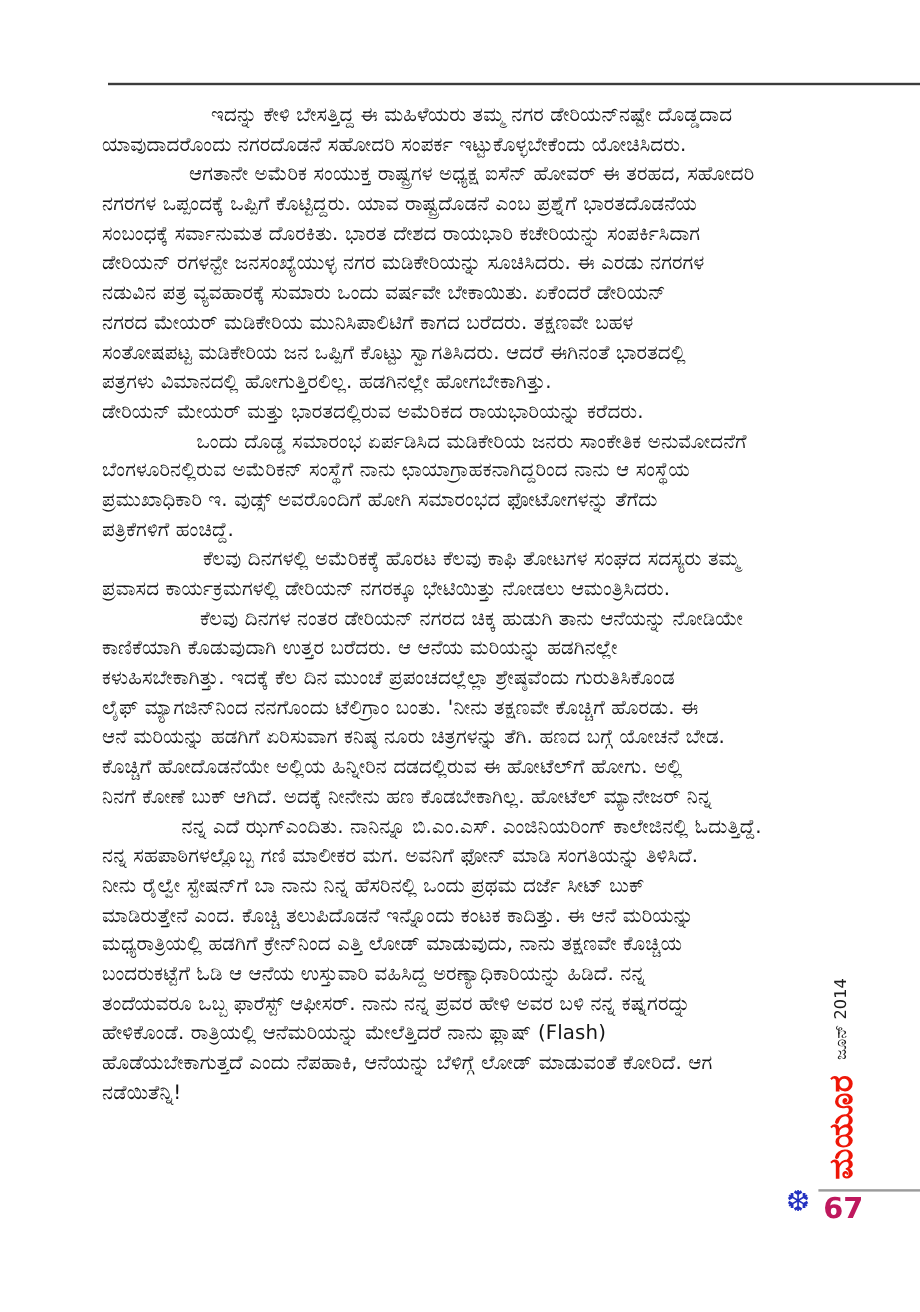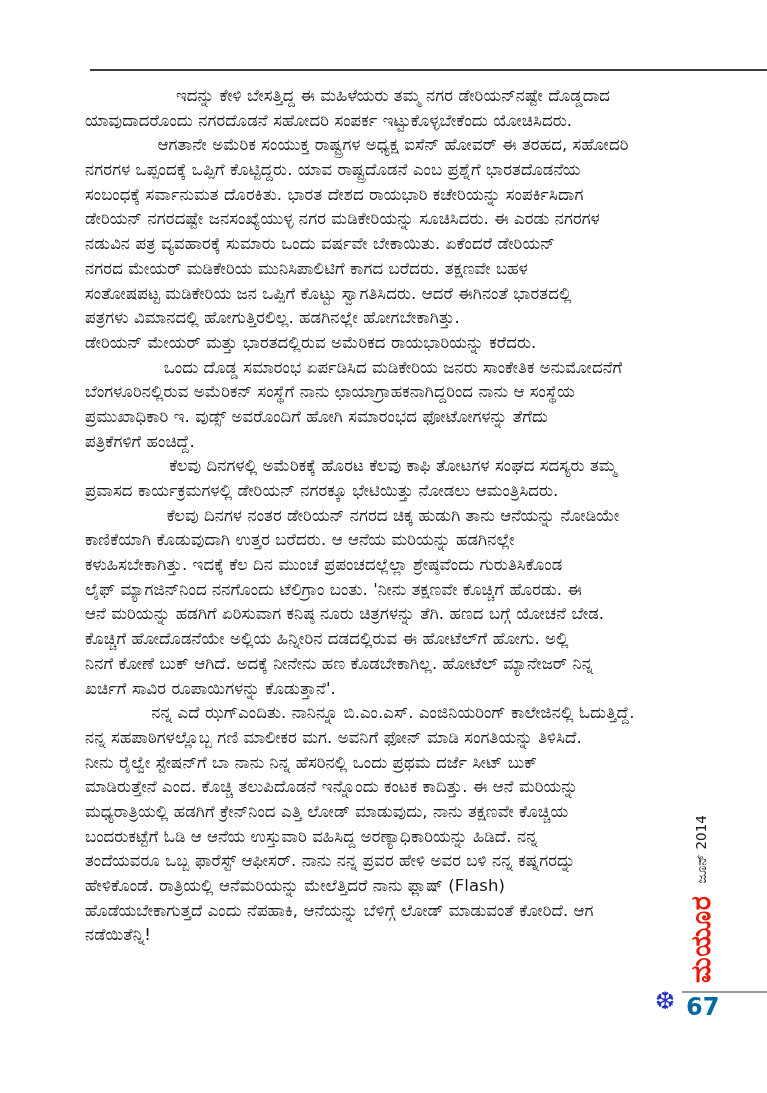--- a/index.html
+++ b/index.html
@@ -76,57 +76,56 @@
     width: 85px;
     height: 2px;
     background: #9a9a9a;
   }
   .page-number {
     position: absolute;
     left: 686px;
     top: 993px;
     font-size: 24px;
     font-weight: bold;
-    color: #0369a1;
+    color: #be185d;
     font-family: "DejaVu Sans", sans-serif;
   }
 </style>
 </head>
 <body>
 
 <div class="page">
 
   <div class="header-rule"></div>
 
   <div class="article">
       <div class="line first">ಇದನ್ನು ಕೇಳಿ ಬೇಸತ್ತಿದ್ದ ಈ ಮಹಿಳೆಯರು ತಮ್ಮ ನಗರ ಡೇರಿಯನ್‌ನಷ್ಟೇ ದೊಡ್ಡದಾದ</div>
       <div class="line">ಯಾವುದಾದರೊಂದು ನಗರದೊಡನೆ ಸಹೋದರಿ ಸಂಪರ್ಕ ಇಟ್ಟುಕೊಳ್ಳಬೇಕೆಂದು ಯೋಚಿಸಿದರು.</div>
       <div class="line first">ಆಗತಾನೇ ಅಮೆರಿಕ ಸಂಯುಕ್ತ ರಾಷ್ಟ್ರಗಳ ಅಧ್ಯಕ್ಷ ಐಸೆನ್ ಹೋವರ್ ಈ ತರಹದ, ಸಹೋದರಿ</div>
       <div class="line">ನಗರಗಳ ಒಪ್ಪಂದಕ್ಕೆ ಒಪ್ಪಿಗೆ ಕೊಟ್ಟಿದ್ದರು. ಯಾವ ರಾಷ್ಟ್ರದೊಡನೆ ಎಂಬ ಪ್ರಶ್ನೆಗೆ ಭಾರತದೊಡನೆಯ</div>
       <div class="line">ಸಂಬಂಧಕ್ಕೆ ಸರ್ವಾನುಮತ ದೊರಕಿತು. ಭಾರತ ದೇಶದ ರಾಯಭಾರಿ ಕಚೇರಿಯನ್ನು ಸಂಪರ್ಕಿಸಿದಾಗ</div>
-      <div class="line">ಡೇರಿಯನ್ ನಗರದಷ್ಟೇ ಜನಸಂಖ್ಯೆಯುಳ್ಳ ನಗರ ಮಡಿಕೇರಿಯನ್ನು ಸೂಚಿಸಿದರು. ಈ ಎರಡು ನಗರಗಳ</div>
+      <div class="line">ಡೇರಿಯನ್ ರಗಳನ್ಟೇ ಜನಸಂಖ್ಯೆಯುಳ್ಳ ನಗರ ಮಡಿಕೇರಿಯನ್ನು ಸೂಚಿಸಿದರು. ಈ ಎರಡು ನಗರಗಳ</div>
       <div class="line">ನಡುವಿನ ಪತ್ರ ವ್ಯವಹಾರಕ್ಕೆ ಸುಮಾರು ಒಂದು ವರ್ಷವೇ ಬೇಕಾಯಿತು. ಏಕೆಂದರೆ ಡೇರಿಯನ್</div>
       <div class="line">ನಗರದ ಮೇಯರ್ ಮಡಿಕೇರಿಯ ಮುನಿಸಿಪಾಲಿಟಿಗೆ ಕಾಗದ ಬರೆದರು. ತಕ್ಷಣವೇ ಬಹಳ</div>
       <div class="line">ಸಂತೋಷಪಟ್ಟ ಮಡಿಕೇರಿಯ ಜನ ಒಪ್ಪಿಗೆ ಕೊಟ್ಟು ಸ್ವಾಗತಿಸಿದರು. ಆದರೆ ಈಗಿನಂತೆ ಭಾರತದಲ್ಲಿ</div>
       <div class="line">ಪತ್ರಗಳು ವಿಮಾನದಲ್ಲಿ ಹೋಗುತ್ತಿರಲಿಲ್ಲ. ಹಡಗಿನಲ್ಲೇ ಹೋಗಬೇಕಾಗಿತ್ತು.</div>
       <div class="line">ಡೇರಿಯನ್ ಮೇಯರ್ ಮತ್ತು ಭಾರತದಲ್ಲಿರುವ ಅಮೆರಿಕದ ರಾಯಭಾರಿಯನ್ನು ಕರೆದರು.</div>
       <div class="line first">ಒಂದು ದೊಡ್ಡ ಸಮಾರಂಭ ಏರ್ಪಡಿಸಿದ ಮಡಿಕೇರಿಯ ಜನರು ಸಾಂಕೇತಿಕ ಅನುಮೋದನೆಗೆ</div>
       <div class="line">ಬೆಂಗಳೂರಿನಲ್ಲಿರುವ ಅಮೆರಿಕನ್ ಸಂಸ್ಥೆಗೆ ನಾನು ಛಾಯಾಗ್ರಾಹಕನಾಗಿದ್ದರಿಂದ ನಾನು ಆ ಸಂಸ್ಥೆಯ</div>
       <div class="line">ಪ್ರಮುಖಾಧಿಕಾರಿ ಇ. ವುಡ್ಸ್ ಅವರೊಂದಿಗೆ ಹೋಗಿ ಸಮಾರಂಭದ ಫೋಟೋಗಳನ್ನು ತೆಗೆದು</div>
       <div class="line">ಪತ್ರಿಕೆಗಳಿಗೆ ಹಂಚಿದ್ದೆ.</div>
       <div class="line first">ಕೆಲವು ದಿನಗಳಲ್ಲಿ ಅಮೆರಿಕಕ್ಕೆ ಹೊರಟ ಕೆಲವು ಕಾಫಿ ತೋಟಗಳ ಸಂಘದ ಸದಸ್ಯರು ತಮ್ಮ</div>
       <div class="line">ಪ್ರವಾಸದ ಕಾರ್ಯಕ್ರಮಗಳಲ್ಲಿ ಡೇರಿಯನ್ ನಗರಕ್ಕೂ ಭೇಟಿಯಿತ್ತು ನೋಡಲು ಆಮಂತ್ರಿಸಿದರು.</div>
       <div class="line first">ಕೆಲವು ದಿನಗಳ ನಂತರ ಡೇರಿಯನ್ ನಗರದ ಚಿಕ್ಕ ಹುಡುಗಿ ತಾನು ಆನೆಯನ್ನು ನೋಡಿಯೇ</div>
       <div class="line">ಕಾಣಿಕೆಯಾಗಿ ಕೊಡುವುದಾಗಿ ಉತ್ತರ ಬರೆದರು. ಆ ಆನೆಯ ಮರಿಯನ್ನು ಹಡಗಿನಲ್ಲೇ</div>
       <div class="line">ಕಳುಹಿಸಬೇಕಾಗಿತ್ತು. ಇದಕ್ಕೆ ಕೆಲ ದಿನ ಮುಂಚೆ ಪ್ರಪಂಚದಲ್ಲೆಲ್ಲಾ ಶ್ರೇಷ್ಠವೆಂದು ಗುರುತಿಸಿಕೊಂಡ</div>
       <div class="line">ಲೈಫ್ ಮ್ಯಾಗಜಿನ್‌ನಿಂದ ನನಗೊಂದು ಟೆಲಿಗ್ರಾಂ ಬಂತು. 'ನೀನು ತಕ್ಷಣವೇ ಕೊಚ್ಚಿಗೆ ಹೊರಡು. ಈ</div>
       <div class="line">ಆನೆ ಮರಿಯನ್ನು ಹಡಗಿಗೆ ಏರಿಸುವಾಗ ಕನಿಷ್ಠ ನೂರು ಚಿತ್ರಗಳನ್ನು ತೆಗಿ. ಹಣದ ಬಗ್ಗೆ ಯೋಚನೆ ಬೇಡ.</div>
       <div class="line">ಕೊಚ್ಚಿಗೆ ಹೋದೊಡನೆಯೇ ಅಲ್ಲಿಯ ಹಿನ್ನೀರಿನ ದಡದಲ್ಲಿರುವ ಈ ಹೋಟೆಲ್‌ಗೆ ಹೋಗು. ಅಲ್ಲಿ</div>
       <div class="line">ನಿನಗೆ ಕೋಣೆ ಬುಕ್ ಆಗಿದೆ. ಅದಕ್ಕೆ ನೀನೇನು ಹಣ ಕೊಡಬೇಕಾಗಿಲ್ಲ. ಹೋಟೆಲ್ ಮ್ಯಾನೇಜರ್ ನಿನ್ನ</div>
-      <div class="line">ಖರ್ಚಿಗೆ ಸಾವಿರ ರೂಪಾಯಿಗಳನ್ನು ಕೊಡುತ್ತಾನೆ'.</div>
       <div class="line first">ನನ್ನ ಎದೆ ಝಗ್‌ಎಂದಿತು. ನಾನಿನ್ನೂ ಬಿ.ಎಂ.ಎಸ್. ಎಂಜಿನಿಯರಿಂಗ್ ಕಾಲೇಜಿನಲ್ಲಿ ಓದುತ್ತಿದ್ದೆ.</div>
       <div class="line">ನನ್ನ ಸಹಪಾಠಿಗಳಲ್ಲೊಬ್ಬ ಗಣಿ ಮಾಲೀಕರ ಮಗ. ಅವನಿಗೆ ಫೋನ್ ಮಾಡಿ ಸಂಗತಿಯನ್ನು ತಿಳಿಸಿದೆ.</div>
       <div class="line">ನೀನು ರೈಲ್ವೇ ಸ್ಟೇಷನ್‌ಗೆ ಬಾ ನಾನು ನಿನ್ನ ಹೆಸರಿನಲ್ಲಿ ಒಂದು ಪ್ರಥಮ ದರ್ಜೆ ಸೀಟ್ ಬುಕ್</div>
       <div class="line">ಮಾಡಿರುತ್ತೇನೆ ಎಂದ. ಕೊಚ್ಚಿ ತಲುಪಿದೊಡನೆ ಇನ್ನೊಂದು ಕಂಟಕ ಕಾದಿತ್ತು. ಈ ಆನೆ ಮರಿಯನ್ನು</div>
       <div class="line">ಮಧ್ಯರಾತ್ರಿಯಲ್ಲಿ ಹಡಗಿಗೆ ಕ್ರೇನ್‌ನಿಂದ ಎತ್ತಿ ಲೋಡ್ ಮಾಡುವುದು, ನಾನು ತಕ್ಷಣವೇ ಕೊಚ್ಚಿಯ</div>
       <div class="line">ಬಂದರುಕಟ್ಟೆಗೆ ಓಡಿ ಆ ಆನೆಯ ಉಸ್ತುವಾರಿ ವಹಿಸಿದ್ದ ಅರಣ್ಯಾಧಿಕಾರಿಯನ್ನು ಹಿಡಿದೆ. ನನ್ನ</div>
       <div class="line">ತಂದೆಯವರೂ ಒಬ್ಬ ಫಾರೆಸ್ಟ್ ಆಫೀಸರ್. ನಾನು ನನ್ನ ಪ್ರವರ ಹೇಳಿ ಅವರ ಬಳಿ ನನ್ನ ಕಷ್ನಗರದ್ನು</div>
       <div class="line">ಹೇಳಿಕೊಂಡೆ. ರಾತ್ರಿಯಲ್ಲಿ ಆನೆಮರಿಯನ್ನು ಮೇಲೆತ್ತಿದರೆ ನಾನು ಫ್ಲಾಷ್ (Flash)</div>
       <div class="line">ಹೊಡೆಯಬೇಕಾಗುತ್ತದೆ ಎಂದು ನೆಪಹಾಕಿ, ಆನೆಯನ್ನು ಬೆಳಿಗ್ಗೆ ಲೋಡ್ ಮಾಡುವಂತೆ ಕೋರಿದೆ. ಆಗ</div>
       <div class="line">ನಡೆಯಿತೆನ್ನಿ!</div>

